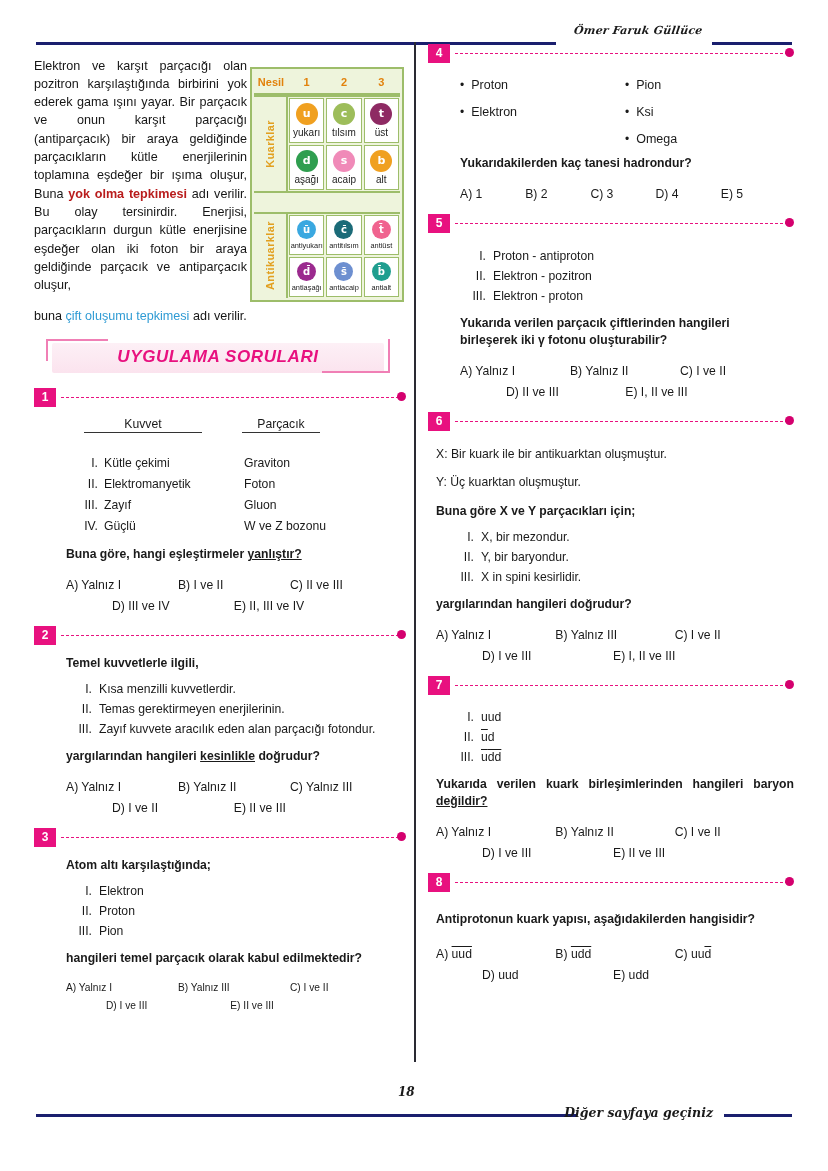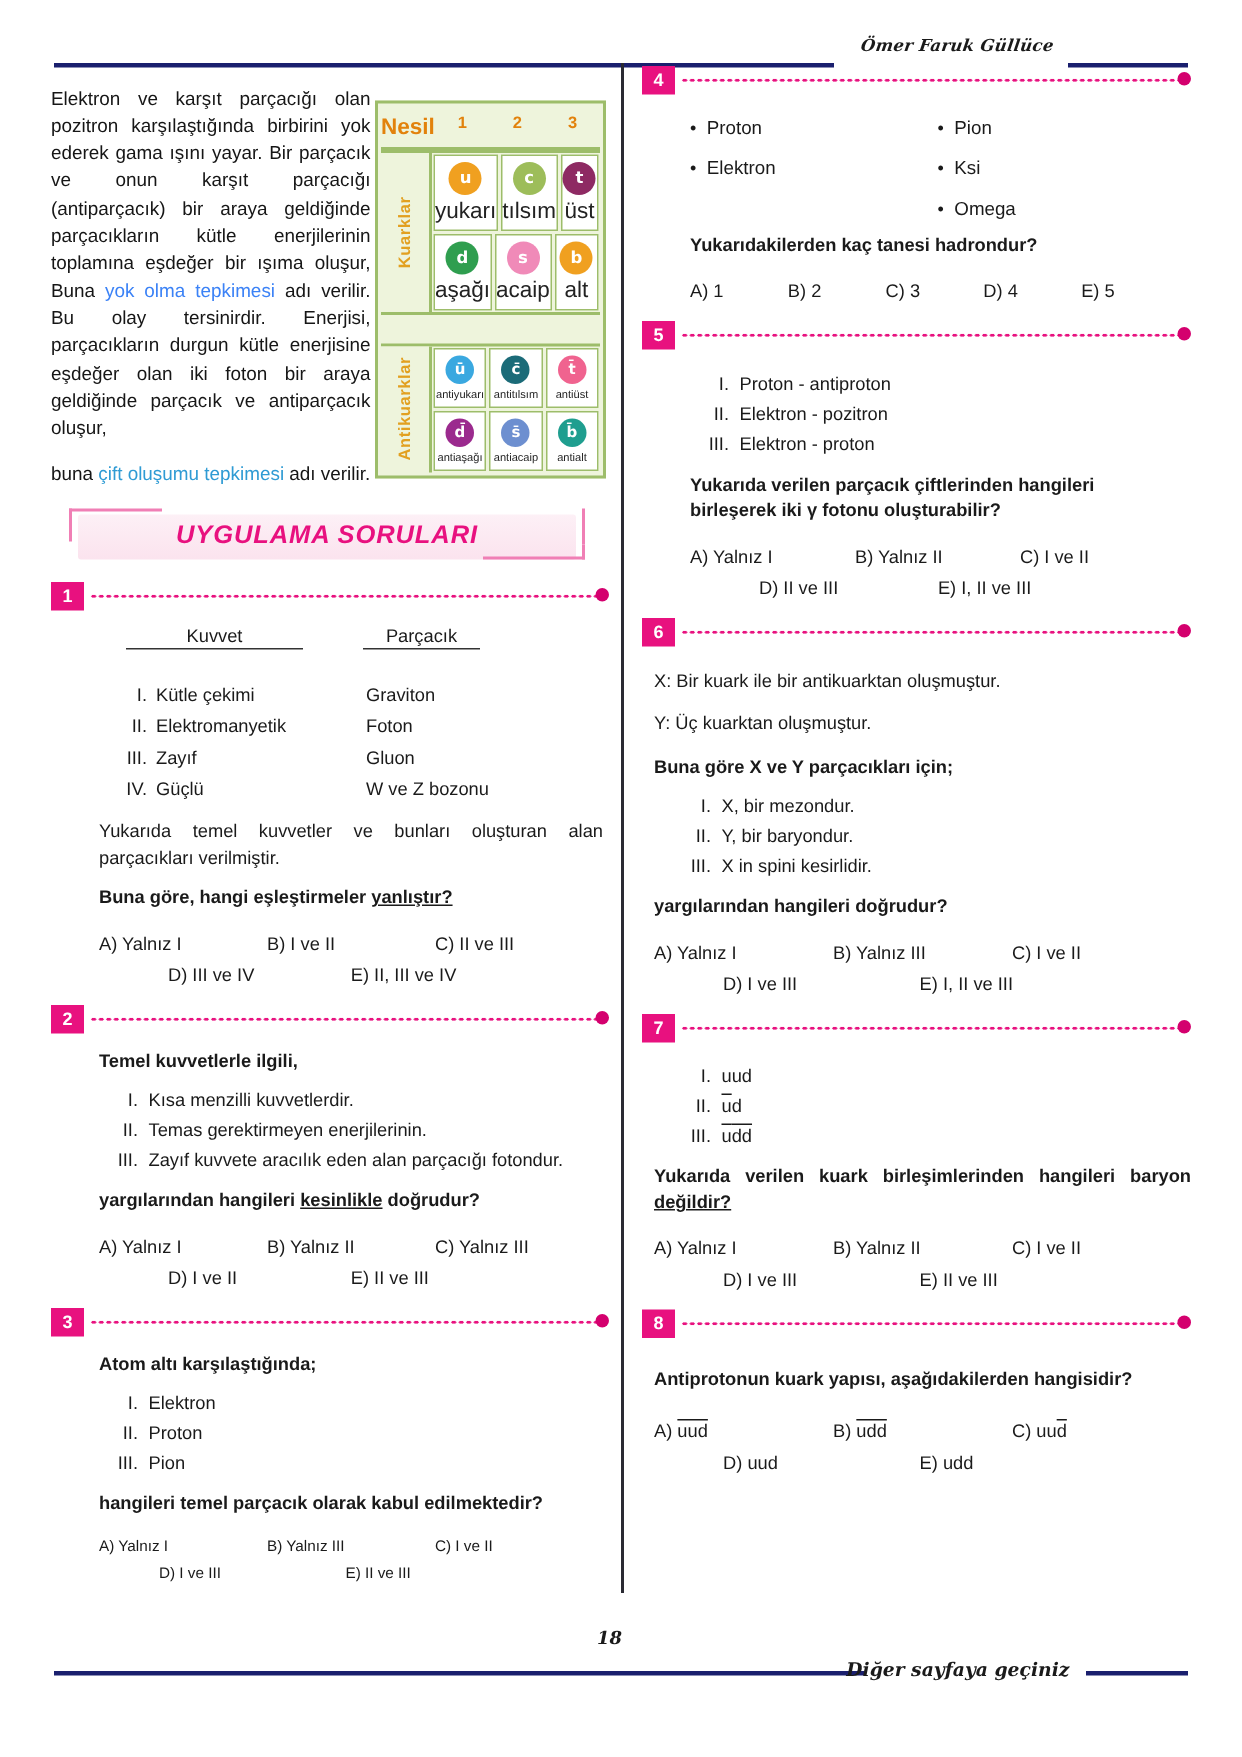--- a/index.html
+++ b/index.html
@@ -69,21 +69,21 @@
 
   
   .intro-wrap { position: relative; }
   .intro-text {
     font-size: 12.6px;
     line-height: 18.3px;
     text-align: justify;
     color: #161616;
     width: 213px;
   }
-  .intro-text .hl { color: #3b82f6; }
+  .intro-text .hl { color: #b91c1c; font-weight: bold; }
   .intro-tail {
     font-size: 12.6px;
     line-height: 18.3px;
     color: #161616;
     width: 372px;
     text-align: left;
     margin-top: 0;
   }
   .intro-tail .hl { color: #2f9bd4; }
 
@@ -103,21 +103,21 @@
   }
   .qt-cell-hd {
     flex: 1;
     text-align: center;
     font-size: 11px;
     font-weight: bold;
     color: #e2820c;
     padding: 5px 0 5px;
     background: #eef4dc;
   }
-  .qt-cell-hd.first { flex: 0 0 34px; font-size: 15px; }
+  .qt-cell-hd.first { flex: 0 0 34px; font-size: 11px; }
   .qt-side {
     flex: 0 0 32px;
     display: flex;
     align-items: center;
     justify-content: center;
     background: #eef4dc;
     border-right: 2px solid #9dbd6a;
   }
   .qt-side span {
     writing-mode: vertical-rl;
@@ -144,21 +144,21 @@
     border-radius: 50%;
     margin: 0 auto 2px;
     color: #fff;
     font-size: 11px;
     font-weight: bold;
     line-height: 22px;
     text-align: center;
     font-family: "DejaVu Sans", sans-serif;
   }
   .qt-bubble.small { width: 19px; height: 19px; line-height: 19px; font-size: 10px; }
-  .qt-label { font-size: 15px; color: #222; }
+  .qt-label { font-size: 10px; color: #222; }
   .qt-label.tiny { font-size: 7.4px; }
   .qt-gap {
     height: 19px;
     background: #eef4dc;
     border-top: 2px solid #9dbd6a;
     border-bottom: 2px solid #9dbd6a;
   }
 
   
   .banner {
@@ -473,21 +473,20 @@
         <div class="pt-r-num">III.</div>
         <div class="pt-r-a">Zayıf</div>
         <div class="pt-r-b">Gluon</div>
       </div>
       <div class="pt-row">
         <div class="pt-r-num">IV.</div>
         <div class="pt-r-a">Güçlü</div>
         <div class="pt-r-b">W ve Z bozonu</div>
       </div>
     </div>
-    <p class="stmt just">Yukarıda temel kuvvetler ve bunları oluşturan alan parçacıkları verilmiştir.</p>
     <p class="stmt bold"><span>Buna göre, hangi eşleştirmeler </span><span class="u">yanlıştır?</span></p>
     <div class="opts">
       <div class="opt-row r1">
         <div class="o">A) Yalnız I</div>
         <div class="o">B) I ve II</div>
         <div class="o">C) II ve III</div>
       </div>
       <div class="opt-row r2">
         <div class="o">D) III ve IV</div>
         <div class="o">E) II, III ve IV</div>

